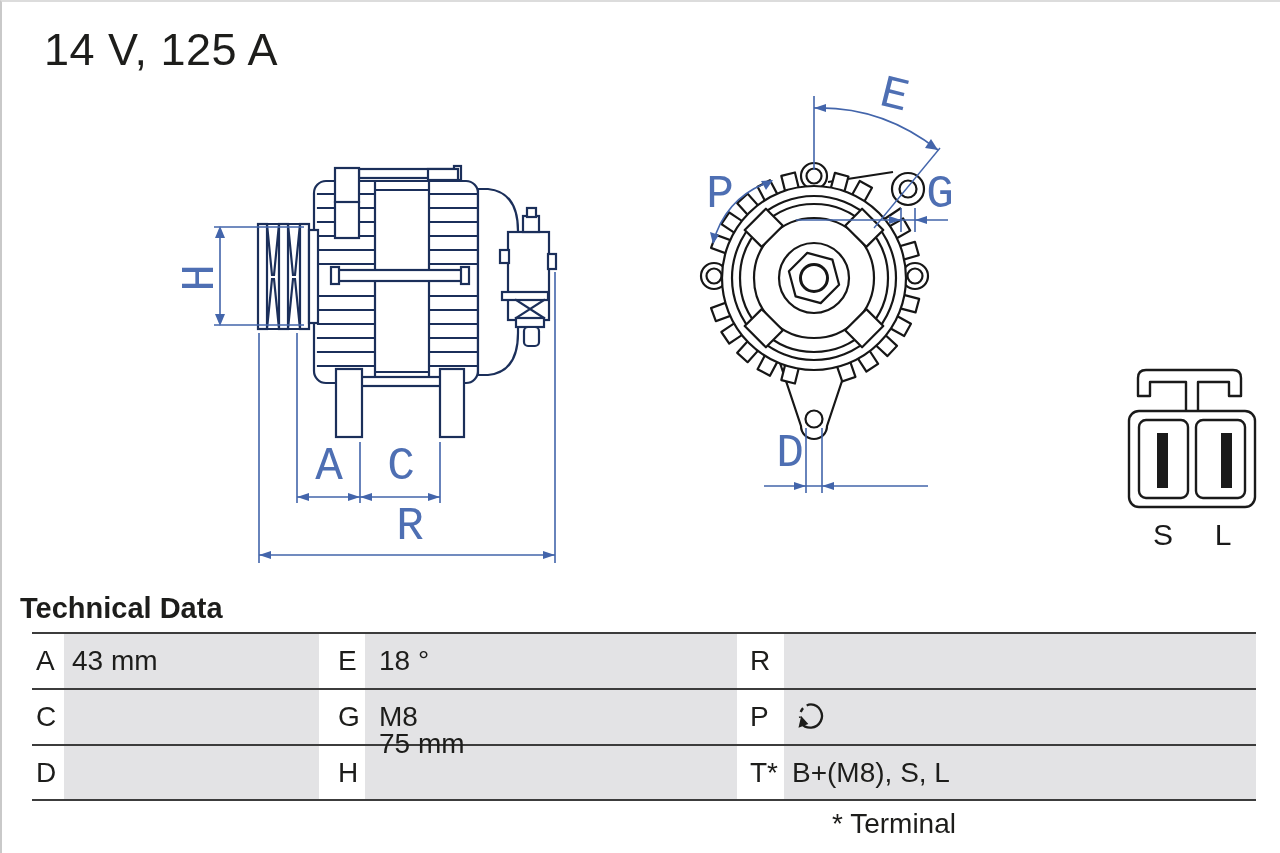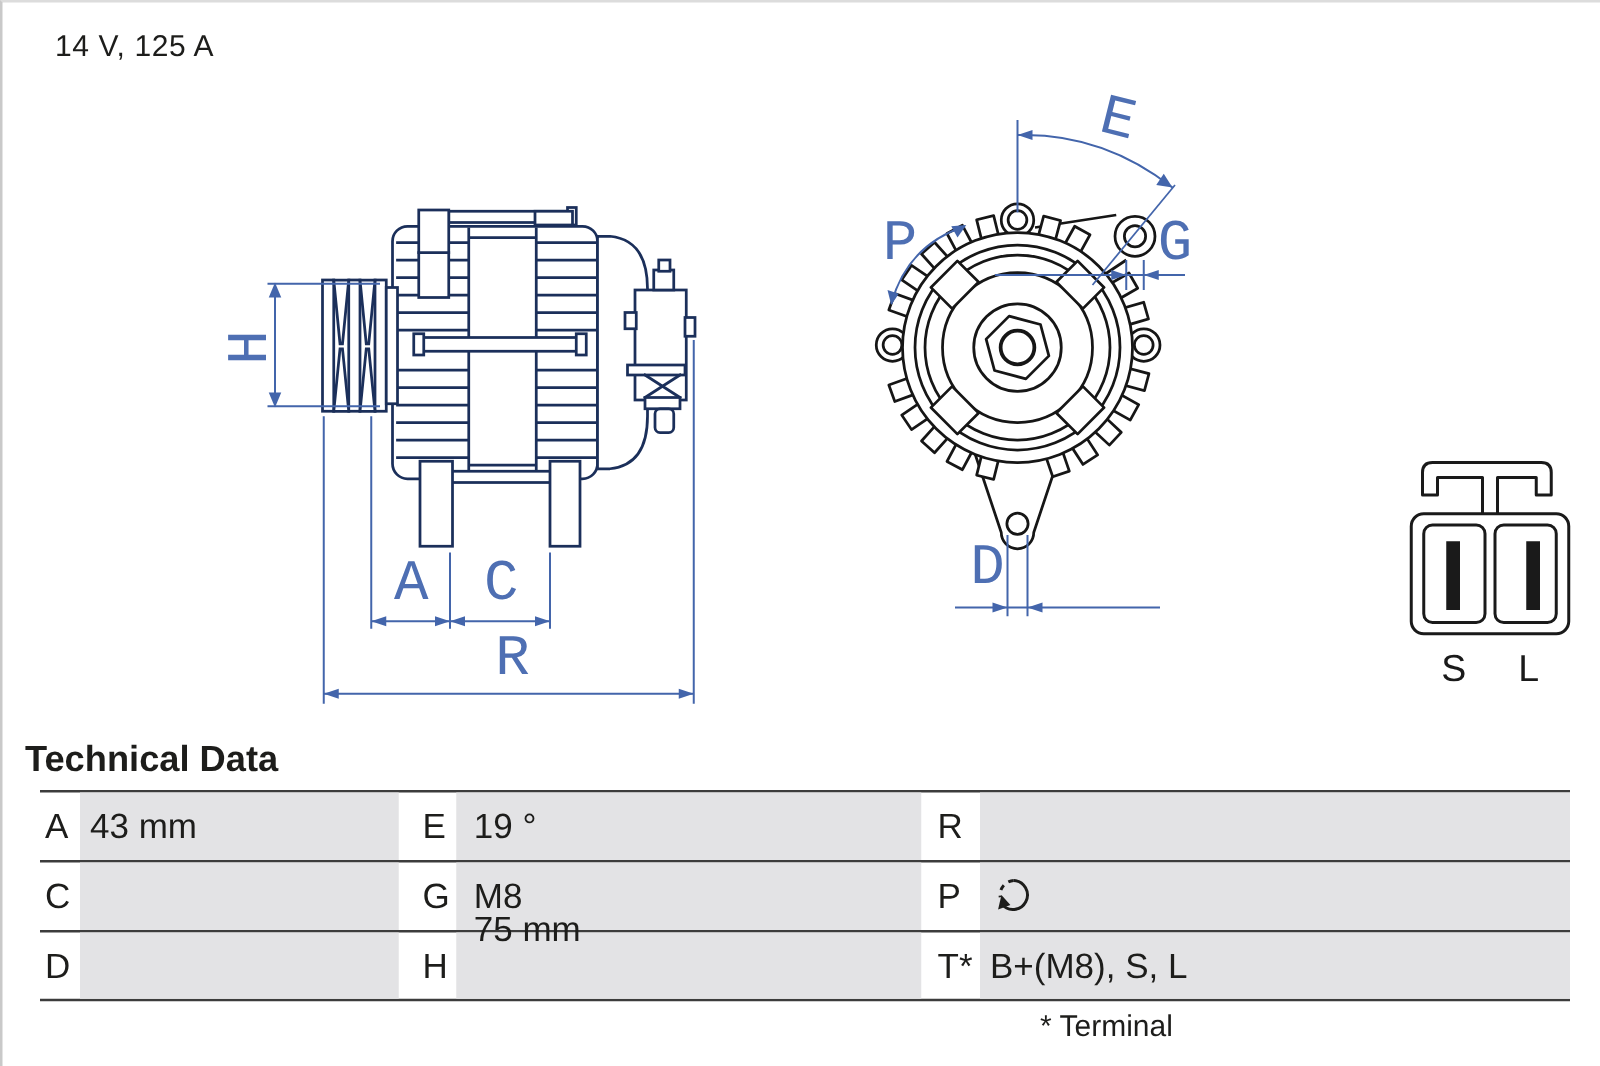--- a/index.html
+++ b/index.html
@@ -2,31 +2,31 @@
 <html><head>
 <meta charset="utf-8">
 <style>
   html,body{margin:0;padding:0;background:#fff;}
   .sheet{
     position:relative;width:1280px;height:853px;background:#fff;overflow:hidden;
     border-top:2px solid #dcdcdc;border-left:2px solid #c9c9c9;box-sizing:border-box;
     font-family:"Liberation Sans",sans-serif;color:#1d1d1b;
   }
   .page-title{
-    position:absolute;left:42px;top:22px;font-size:24px;font-weight:500;
+    position:absolute;left:42px;top:22px;font-size:45px;font-weight:500;
     letter-spacing:.5px;color:#1d1d1b;
   }
   
   .drawing{position:absolute;left:0;top:0;}
   
   .tech-title{position:absolute;left:18px;top:590px;font-size:29px;font-weight:700;color:#1d1d1b;}
   .hline{position:absolute;left:30px;width:1224px;height:2px;background:#3c3c3c;}
   .gcell{position:absolute;background:#e3e3e5;}
   .cellk,.cellv{position:absolute;font-size:28px;color:#1d1d1b;white-space:pre;line-height:28px;}
-  .footnote{position:absolute;left:830px;top:806px;font-size:24px;color:#1d1d1b;}
+  .footnote{position:absolute;left:830px;top:806px;font-size:28px;color:#1d1d1b;}
   .picon{position:absolute;left:792px;top:697px;width:34px;height:34px;}
 </style>
 </head>
 <body>
 
 <div class="sheet">
 
   <div class="page-title">14 V, 125 A</div>
 
   <svg class="drawing" width="1280" height="580" viewBox="0 0 1280 580">
@@ -209,21 +209,21 @@
   <div class="gcell" style="top:688px;height:54px;left:363px;width:372px"></div>
   <div class="gcell" style="top:688px;height:54px;left:782px;width:472px"></div>
 
   <div class="gcell" style="top:744px;height:53px;left:62px;width:255px"></div>
   <div class="gcell" style="top:744px;height:53px;left:363px;width:372px"></div>
   <div class="gcell" style="top:744px;height:53px;left:782px;width:472px"></div>
 
   <span class="cellk" style="left:34px;top:645px">A</span>
   <span class="cellv" style="left:70px;top:645px">43 mm</span>
   <span class="cellk" style="left:336px;top:645px">E</span>
-  <span class="cellv" style="left:377px;top:645px">19 °</span>
+  <span class="cellv" style="left:377px;top:645px">18 °</span>
   <span class="cellk" style="left:748px;top:645px">R</span>
 
   <span class="cellk" style="left:34px;top:701px">C</span>
   <span class="cellv" style="left:70px;top:701px"></span>
   <span class="cellk" style="left:336px;top:701px">G</span>
   <span class="cellv" style="left:377px;top:701px">M8</span>
   <span class="cellk" style="left:748px;top:701px">P</span>
   <span class="picon">
     <svg width="34" height="34" viewBox="0 0 38 38">
       <path d="M19 6 A13 13 0 1 1 8 27" fill="none" stroke="#1d1d1b" stroke-width="2.6"></path>

